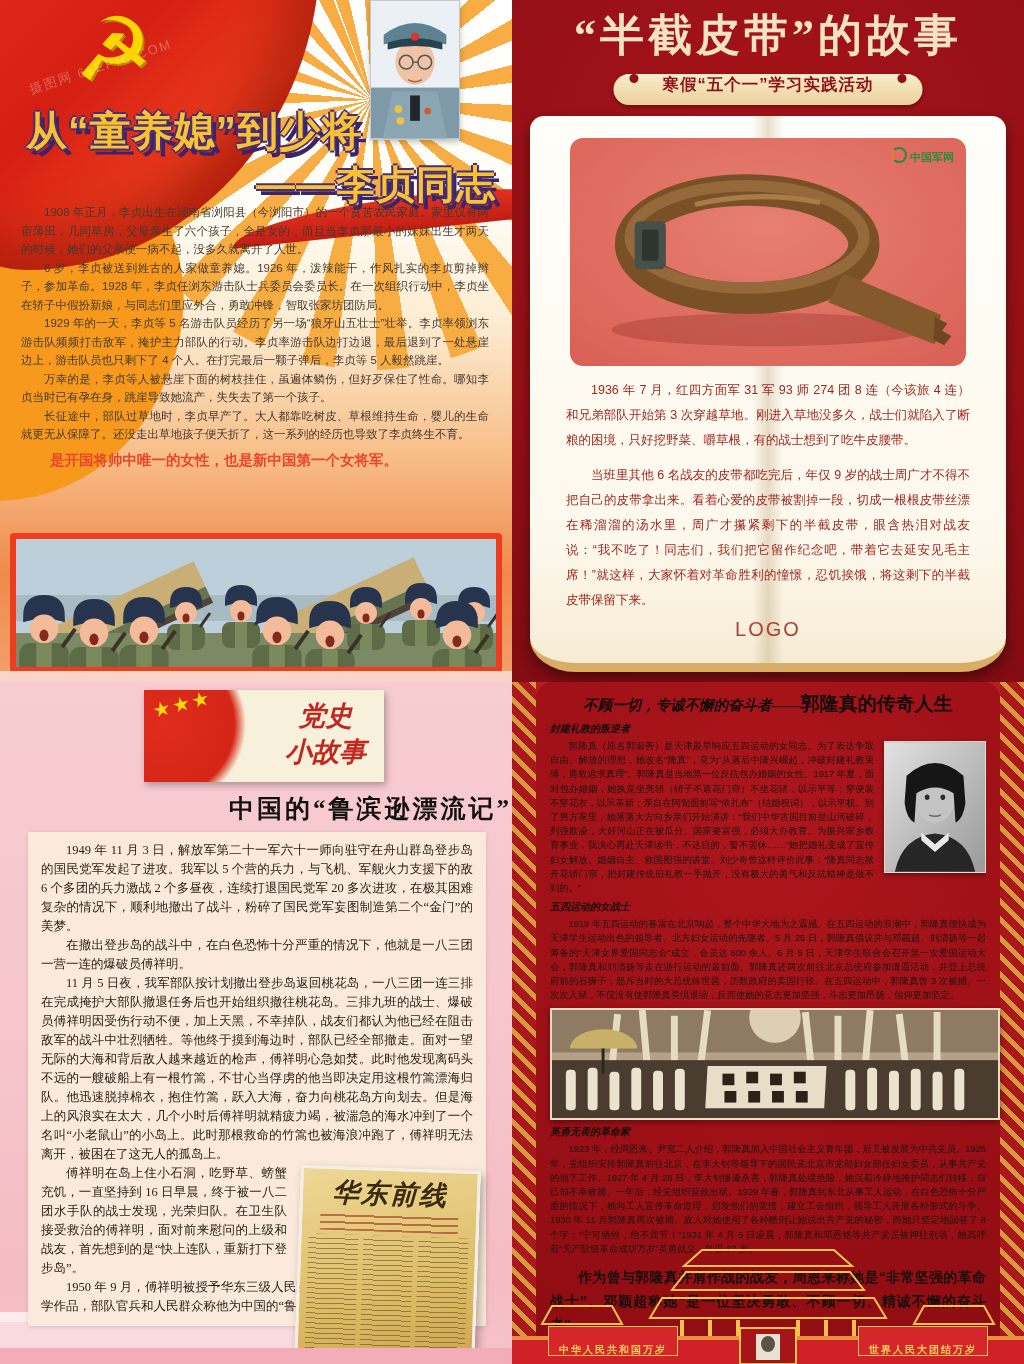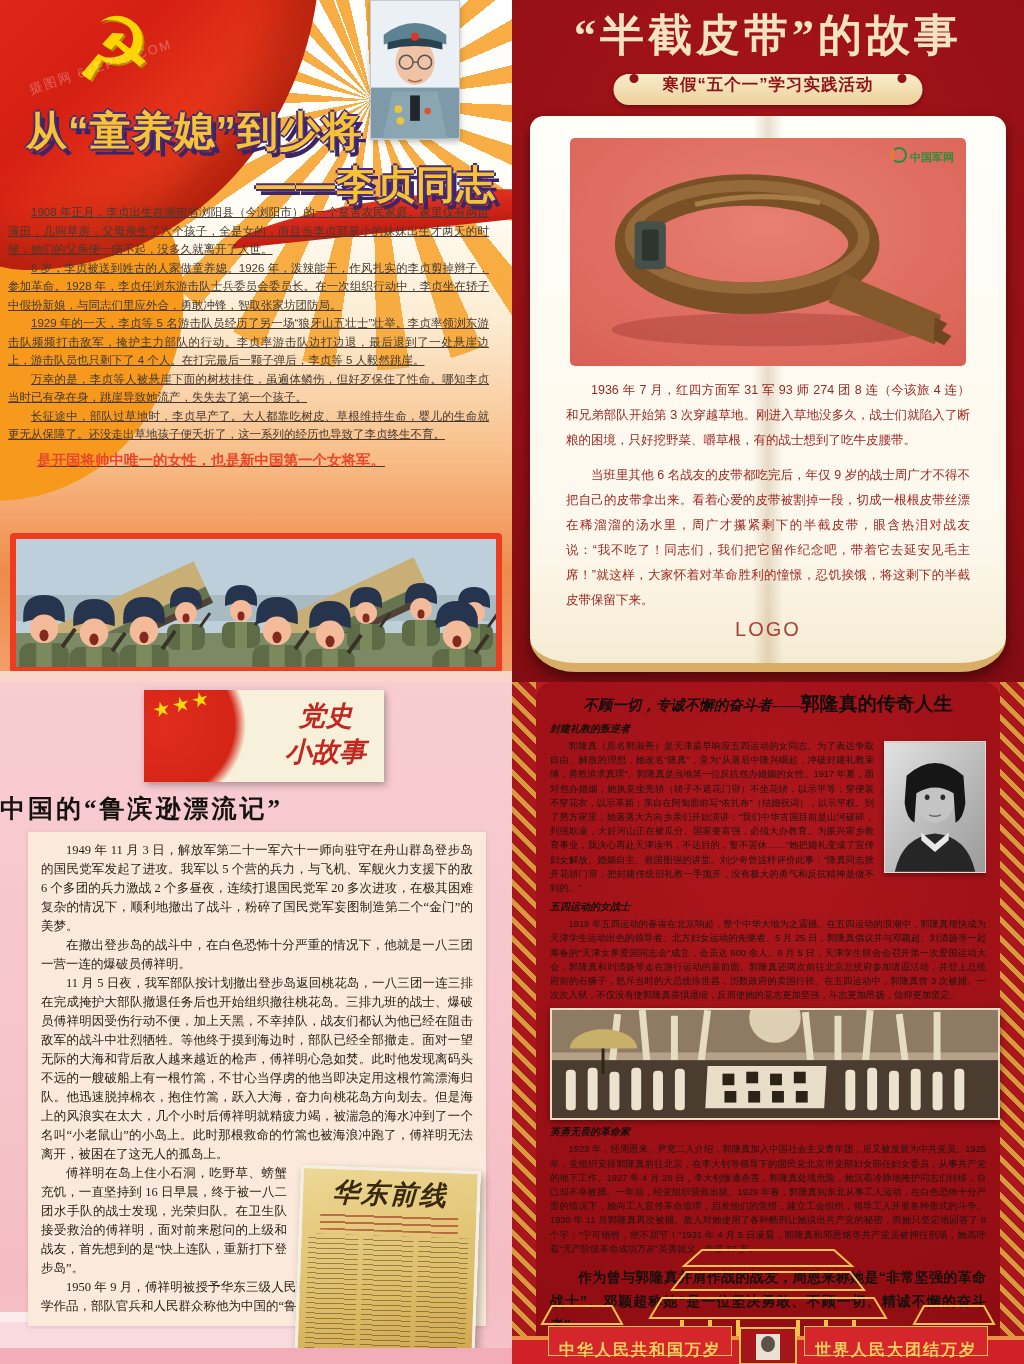--- a/index.html
+++ b/index.html
@@ -25,22 +25,22 @@
                   font-size:13px; letter-spacing:2px; }
   .tl-swoosh { position:absolute; top:196px; left:230px; width:360px; height:34px; background:linear-gradient(#e23322,#c21d12);
                border-radius:60% 40% 50% 50%/100% 100% 0 0; transform:rotate(-6deg); }
   .tl-photo { position:absolute; top:0; right:52px; width:90px; height:140px; border:1px solid rgba(0,0,0,.15);
               box-shadow:0 2px 6px rgba(0,0,0,.25); background:#e9eef2; }
   .tl-title1 { position:absolute; top:104px; left:26px; font-size:41px; font-weight:900; letter-spacing:1px;
                color:#f7c332; font-family:"Liberation Sans",sans-serif;
                text-shadow:-2px 0 0 #4a2d78,2px 0 0 #4a2d78,0 -2px 0 #4a2d78,0 2px 0 #4a2d78,5px 6px 0 #3c2566; }
   .tl-title2 { position:absolute; top:158px; right:16px; font-size:39px; font-weight:900; letter-spacing:1px;
                color:#f7c332; text-shadow:-2px 0 0 #4a2d78,2px 0 0 #4a2d78,0 -2px 0 #4a2d78,0 2px 0 #4a2d78,5px 6px 0 #3c2566; }
-  .tl-body { position:absolute; top:203px; left:8px; right:23px; color:#45392f; font-size:11.5px;
-             line-height:18.5px; text-align:justify;text-decoration:underline; }
+  .tl-body { position:absolute; top:203px; left:21px; right:23px; color:#45392f; font-size:11.5px;
+             line-height:18.5px; text-align:justify; }
   .tl-body p { text-indent:2em; }
   .tl-highlight { margin-top:5px; font-size:14.5px; font-weight:bold; color:#e8472b; line-height:22px; }
   .tl-soldiers { position:absolute; left:10px; right:10px; top:533px; height:140px;
                  border:6px solid #ee3c20; border-radius:4px; background:#bccfda; }
   .tl-soldiers svg { display:block; width:100%; height:100%; }
 
   
   .tr { background:radial-gradient(130% 105% at 50% 26%,#a81419 0%,#941016 48%,#750a0f 100%); }
   .tr-title { position:absolute; top:6px; width:100%; text-align:center; font-family:"Liberation Serif",serif;
               font-size:44px; font-weight:700; letter-spacing:4px; color:#f3e3c0; }
@@ -48,21 +48,21 @@
                background:linear-gradient(#f8ecca,#ecd19c); border-radius:999px; display:flex; 
                gap:24px; padding:0 16px; white-space:nowrap; box-shadow:0 2px 4px rgba(0,0,0,.35); }
   .tr-banner-label { color:#8e1216; font-weight:bold; font-size:16.5px; letter-spacing:1px; }
   .tr-dot { width:9px; height:9px; border-radius:50%; background:#8e1216; }
   .tr-book { position:absolute; left:18px; right:18px; top:116px; bottom:10px;
              background:linear-gradient(180deg,#fffef9 0%,#fdf8ec 78%,#f6ecd4 100%);
              border-radius:14px 14px 46px 46px / 14px 14px 34px 34px;
              border-bottom:9px solid #d8ae66; box-shadow:0 6px 14px rgba(0,0,0,.45); }
   .tr-book::before { content:""; position:absolute; left:50%; top:0; bottom:0; width:30px; transform:translateX(-50%);
                      background:linear-gradient(90deg,rgba(0,0,0,0),rgba(150,110,55,.22),rgba(0,0,0,0)); }
-  .tr-photo { position:absolute; top:22px; left:40px; right:40px; height:228px; border-radius:5px;
+  .tr-photo { position:absolute; top:22px; left:40px; right:40px; height:228px; border-radius:13px;
               background:radial-gradient(120% 130% at 50% 38%,#e67f72 0%,#dd685c 48%,#cd4b42 100%); }
   .tr-photo svg { display:block; width:100%; height:100%; }
   .tr-photo-logo { position:absolute; top:9px; right:12px; color:#2e8b3a; font-size:11px; font-weight:bold; }
   .tr-photo-logo::before { content:""; display:inline-block; width:12px; height:12px; border-radius:50%;
               border:2px solid #2e8b3a; border-left-color:#e8821e; vertical-align:-2px; margin-right:3px; }
   .tr-text { position:absolute; top:262px; left:36px; right:36px; color:#9c2720; font-size:12.5px;
              line-height:25px; text-align:justify; }
   .tr-text p { text-indent:2em; }
   .tr-text p + p { margin-top:10px; }
   .tr-logo { position:absolute; bottom:22px; width:100%; text-align:center; color:#a8433c;
@@ -73,21 +73,21 @@
   .bl::after { content:""; position:absolute; left:0; right:0; bottom:0; height:16px; background:#f3adb8; }
   .bl-silhouette { position:absolute; left:0; bottom:14px; width:430px; height:160px; opacity:.7; }
   .bl-card { position:absolute; top:8px; left:144px; width:240px; height:92px; background:#f7f0da;
              box-shadow:2px 3px 7px rgba(0,0,0,.3); overflow:hidden; }
   .bl-brush { position:absolute; left:-34px; top:-20px; width:140px; height:130px; background:radial-gradient(circle at 38% 42%,#e02c1c 0%,#d42516 62%,rgba(212,37,22,0) 72%); }
   .bl-stars { position:absolute; left:8px; top:2px; color:#ffd90a; font-size:20px; letter-spacing:2px;
               transform:rotate(-14deg); font-family:"DejaVu Sans",sans-serif; }
   .bl-card-text { position:absolute; right:18px; top:8px; text-align:center; color:#c3261e;
                   font-family:"Liberation Serif",serif; font-weight:bold; font-style:italic;
                   font-size:27px; line-height:36px; }
-  .bl-title { position:absolute; top:110px; width:100%; text-align:left; color:#15120e; font-weight:bold;
+  .bl-title { position:absolute; top:110px; width:100%; text-align:right; color:#15120e; font-weight:bold;
               font-family:"Liberation Serif",serif; font-size:25px; letter-spacing:3px; }
   .bl-box { position:absolute; top:150px; left:28px; width:458px; background:#fbeadb; padding:9px 13px 10px;
             font-family:"Liberation Serif",serif; color:#241c13; font-size:12.5px; line-height:19px;
             text-align:justify; overflow:visible; box-shadow:0 1px 4px rgba(0,0,0,.12); }
   .bl-box p { text-indent:2em; }
   .bl-news { float:right; width:180px; height:228px; margin:4px -4px -130px 10px; transform:rotate(2deg);
              background:linear-gradient(165deg,#eed896 0%,#ddbc66 55%,#c99c46 100%);
              border:3px solid #f3efe4; box-shadow:3px 4px 8px rgba(0,0,0,.3); padding:8px 7px; }
   .news-masthead { text-align:center; font-family:"Liberation Serif",serif; font-style:italic; font-weight:bold;
                    font-size:27px; color:#38290f; letter-spacing:2px; line-height:30px; }
@@ -115,21 +115,21 @@
                  box-shadow:0 2px 5px rgba(0,0,0,.4); }
   .br-portrait svg { display:block; width:100%; height:100%; }
   .br-march { margin:6px auto 4px; width:450px; height:112px; border:2px solid #ecdcc3;
               box-shadow:0 2px 6px rgba(0,0,0,.4); }
   .br-march svg { display:block; width:100%; height:100%; }
   .br-conclusion { margin-top:9px; color:#15100c; font-size:14px; line-height:24px; font-weight:bold;
                    text-indent:2em; text-align:justify; position:relative; z-index:2; }
   .br-gate { position:absolute; left:0; right:0; bottom:0; height:128px; z-index:1; }
   .br-gate svg { display:block; width:100%; height:100%; }
   .br-banner { position:absolute; bottom:8px; height:20px; line-height:18px; padding:14px 10px;
-               background:#d4262b; border:1px solid #f3c14d; color:#f6cf5e; font-size:16px;
+               background:#d4262b; border:1px solid #f3c14d; color:#f6cf5e; font-size:10px;
                font-weight:bold; letter-spacing:2px; white-space:nowrap; z-index:2; }
   .br-banner.left { left:36px; } .br-banner.right { right:36px; }
 </style>
 </head>
 <body>
 
 <div class="canvas">
 
   <section class="panel tl">
     <div class="tl-rays"></div>

